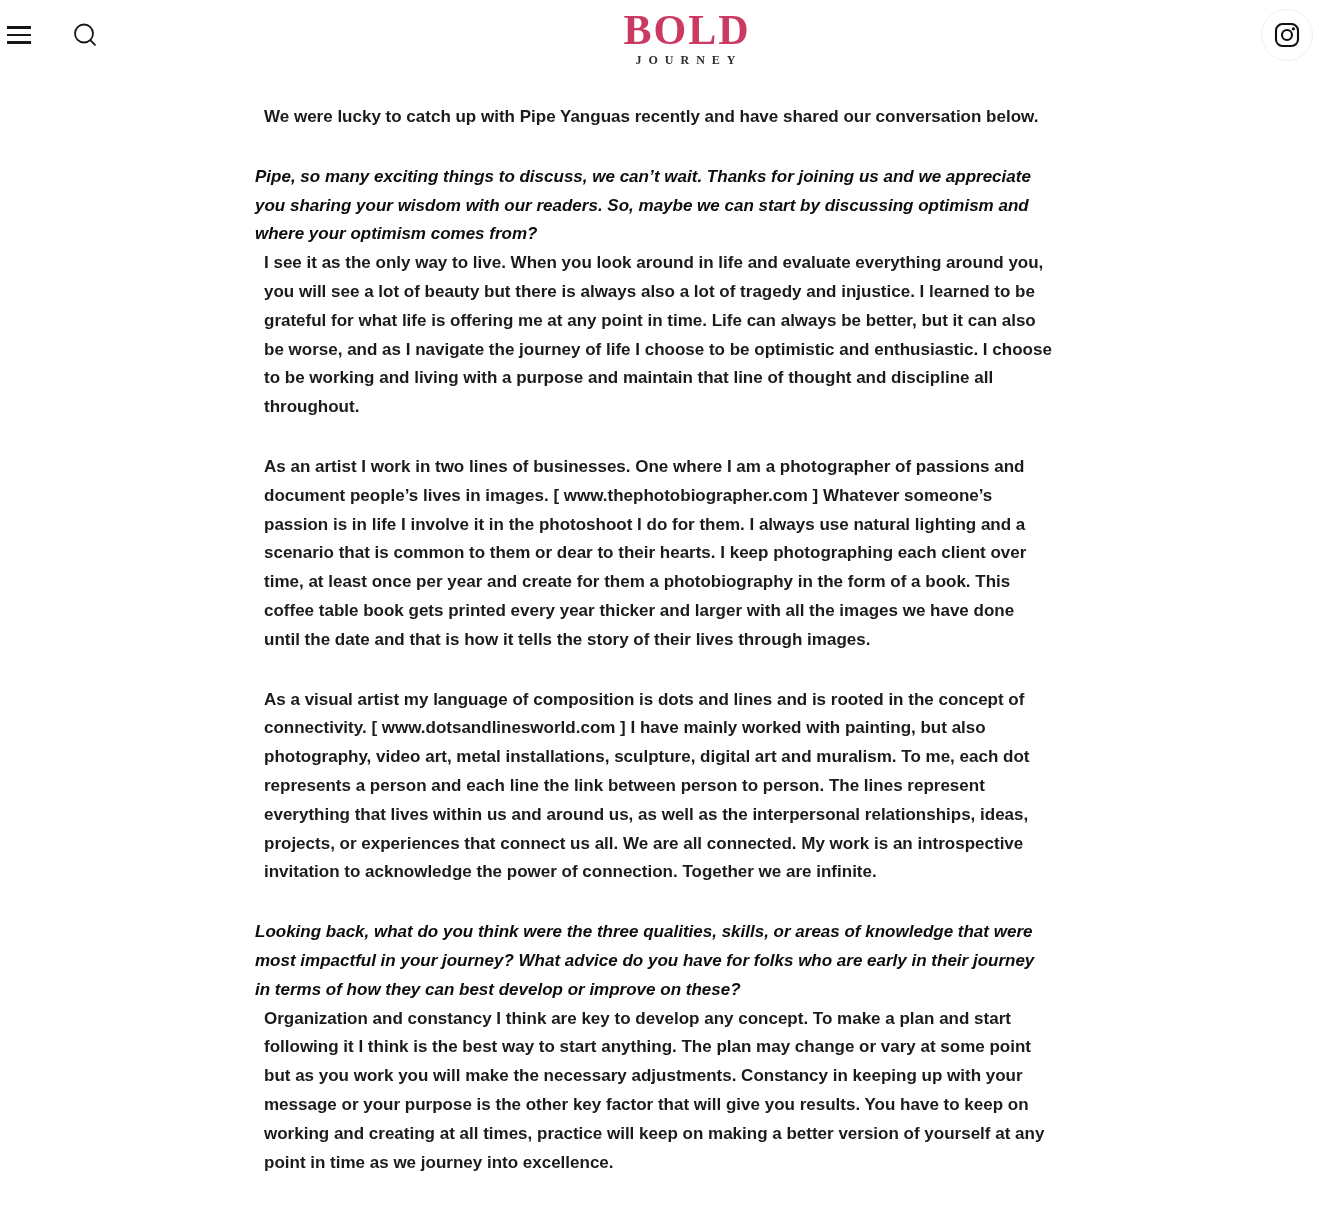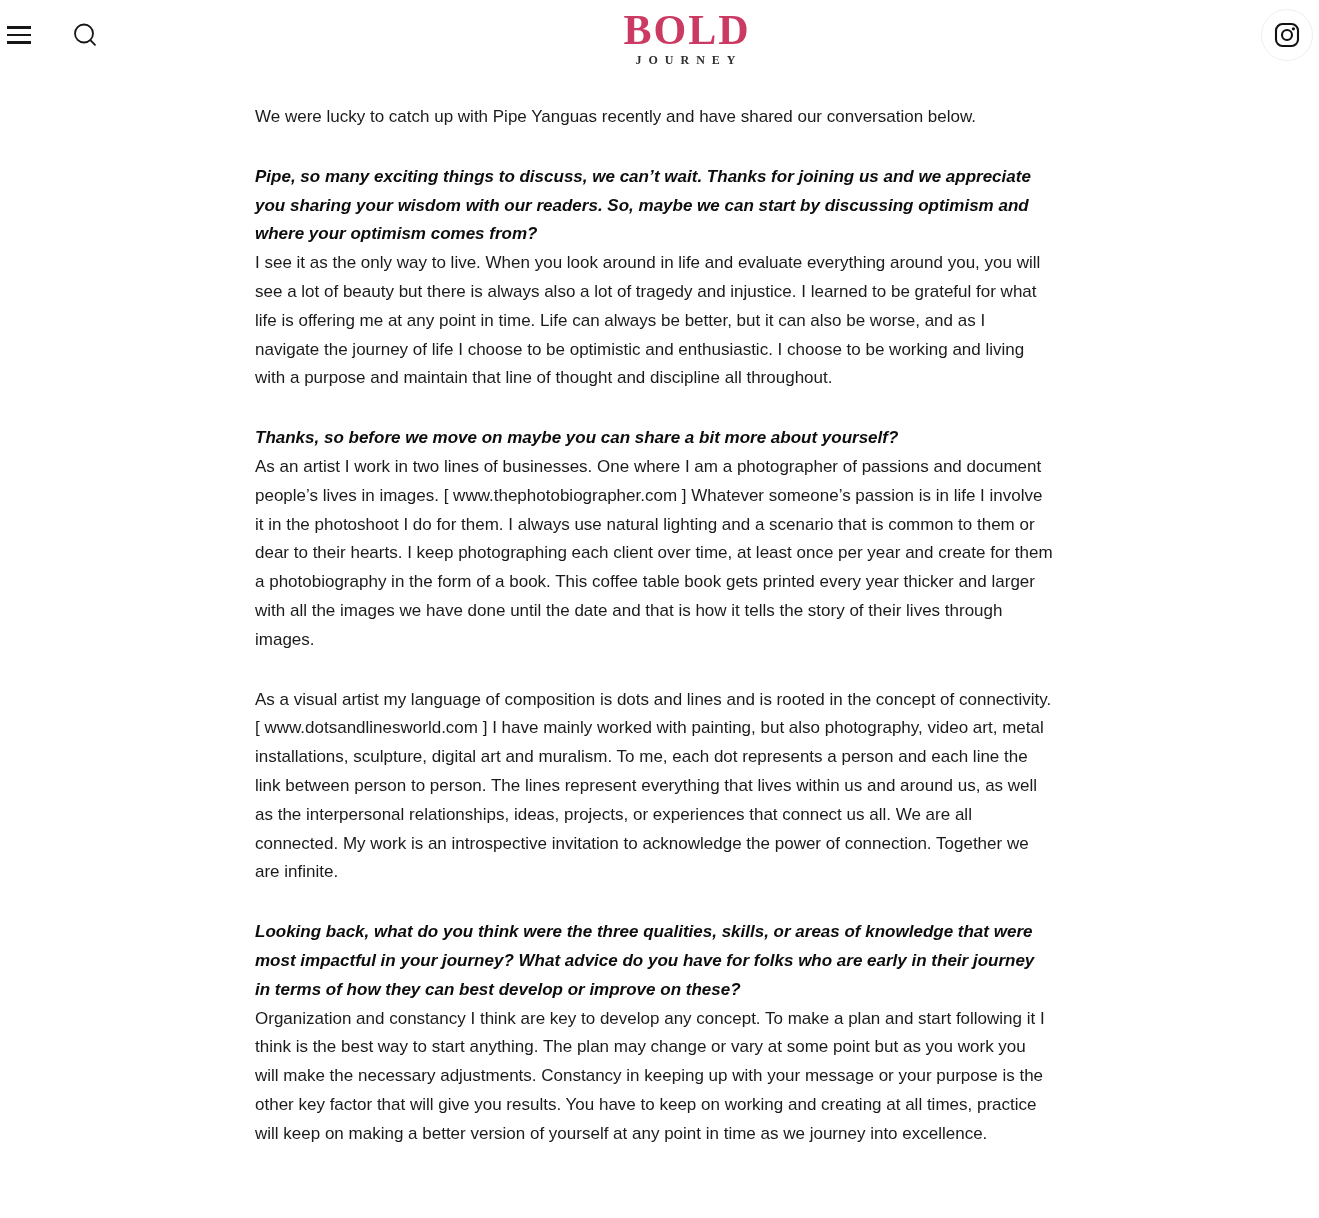--- a/index.html
+++ b/index.html
@@ -100,22 +100,23 @@
   }
   .para:last-child { margin-bottom: 0; }
   .question {
     display: block;
     font-weight: 700;
     color: #0d0d0d;
     font-style: italic;
   }
   .answer {
     display: block;
-    font-weight: 400;
+    font-weight: 700;
     color: #1b1b1b;
+    margin-left: 9px;
   }
 </style>
 </head>
 <body>
 
 <header class="site-header">
 
   <button class="icon-btn menu-btn" aria-label="menu">
     <span class="bars">
       <span class="bar"></span>
@@ -153,21 +154,20 @@
 <main class="article">
   <div id="article-body">
       <p class="para">
         <span class="answer">We were lucky to catch up with Pipe Yanguas recently and have shared our conversation below.</span>
       </p>
       <p class="para">
         <strong class="question">Pipe, so many exciting things to discuss, we can’t wait. Thanks for joining us and we appreciate you sharing your wisdom with our readers. So, maybe we can start by discussing optimism and where your optimism comes from?</strong>
         <span class="answer">I see it as the only way to live. When you look around in life and evaluate everything around you, you will see a lot of beauty but there is always also a lot of tragedy and injustice. I learned to be grateful for what life is offering me at any point in time. Life can always be better, but it can also be worse, and as I navigate the journey of life I choose to be optimistic and enthusiastic. I choose to be working and living with a purpose and maintain that line of thought and discipline all throughout.</span>
       </p>
       <p class="para">
-        <strong class="question">Thanks, so before we move on maybe you can share a bit more about yourself?</strong>
         <span class="answer">As an artist I work in two lines of businesses. One where I am a photographer of passions and document people’s lives in images. [ www.thephotobiographer.com ] Whatever someone’s passion is in life I involve it in the photoshoot I do for them. I always use natural lighting and a scenario that is common to them or dear to their hearts. I keep photographing each client over time, at least once per year and create for them a photobiography in the form of a book. This coffee table book gets printed every year thicker and larger with all the images we have done until the date and that is how it tells the story of their lives through images.</span>
       </p>
       <p class="para">
         <span class="answer">As a visual artist my language of composition is dots and lines and is rooted in the concept of connectivity. [ www.dotsandlinesworld.com ] I have mainly worked with painting, but also photography, video art, metal installations, sculpture, digital art and muralism. To me, each dot represents a person and each line the link between person to person. The lines represent everything that lives within us and around us, as well as the interpersonal relationships, ideas, projects, or experiences that connect us all. We are all connected. My work is an introspective invitation to acknowledge the power of connection. Together we are infinite.</span>
       </p>
       <p class="para">
         <strong class="question">Looking back, what do you think were the three qualities, skills, or areas of knowledge that were most impactful in your journey? What advice do you have for folks who are early in their journey in terms of how they can best develop or improve on these?</strong>
         <span class="answer">Organization and constancy I think are key to develop any concept. To make a plan and start following it I think is the best way to start anything. The plan may change or vary at some point but as you work you will make the necessary adjustments. Constancy in keeping up with your message or your purpose is the other key factor that will give you results. You have to keep on working and creating at all times, practice will keep on making a better version of yourself at any point in time as we journey into excellence.</span>
       </p>
     </div>

